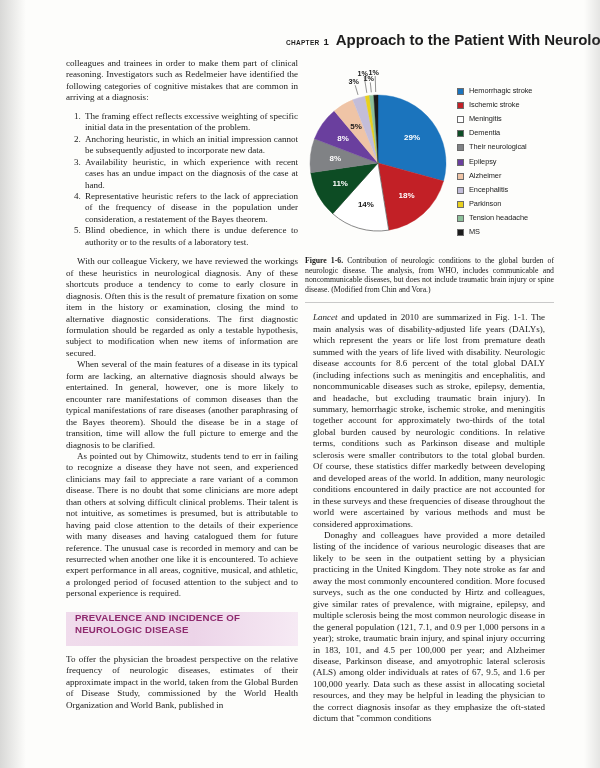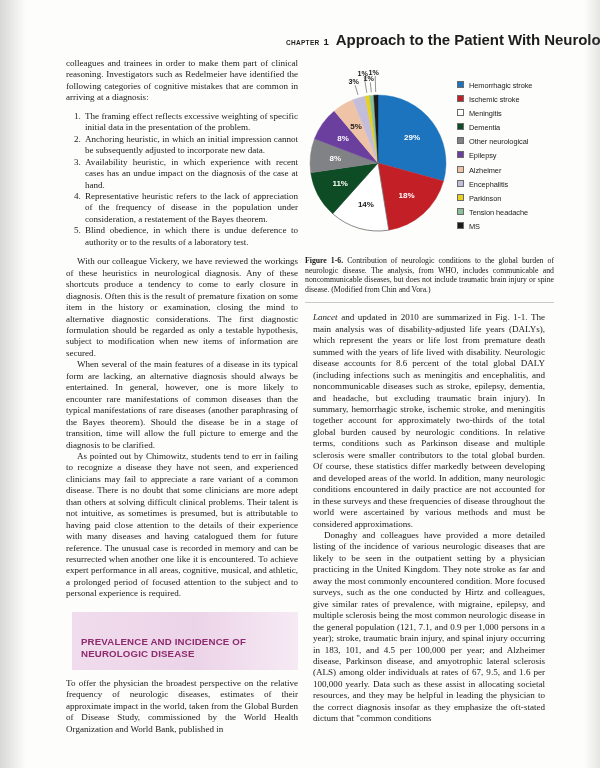--- a/index.html
+++ b/index.html
@@ -123,23 +123,22 @@
     padding-left: 2px;
     font-family: Liberation Serif, serif;
   }
 
   .gap { height: 8px; }
 
   
   .sechead {
     margin-top: 12px;
     background: linear-gradient(to right, #f0dcec 0%, #ecd4e8 55%, #f6eaf4 100%);
-    padding: 24px 9px 9px 9px;
+    padding: 0 9px 9px 9px;
     box-sizing: border-box;
-    margin-left: 6px;
   }
   .sechead .ln {
     font-family: "Liberation Sans", sans-serif;
     font-weight: bold;
     font-size: 9.7px;
     letter-spacing: 0.15px;
     color: #8e2a6e;
     line-height: 12.6px;
     display: block;
   }
@@ -163,21 +162,21 @@
     height: 193px;
   }
   .legend {
     position: absolute;
     left: 152px;
     top: 23px;
     width: 100px;
   }
   .legend .lrow {
     display: flex;
-    align-items: flex-start;
+    align-items: flex-end;
     height: 14.1px;
   }
   .legend .sw {
     width: 7px;
     height: 7px;
     margin-right: 5px;
     flex: 0 0 auto;
     border: 1px solid #6b6b6b;
     box-sizing: border-box;
   }
@@ -316,21 +315,21 @@
               <div class="lrow">
                 <span class="sw" style="background: rgb(255, 255, 255);"></span>
                 <span class="ltxt">Meningitis</span>
               </div>
               <div class="lrow">
                 <span class="sw" style="background: rgb(13, 76, 36);"></span>
                 <span class="ltxt">Dementia</span>
               </div>
               <div class="lrow">
                 <span class="sw" style="background: rgb(128, 130, 133);"></span>
-                <span class="ltxt">Other neurological</span>
+                <span class="ltxt">Their neurological</span>
               </div>
               <div class="lrow">
                 <span class="sw" style="background: rgb(106, 63, 158);"></span>
                 <span class="ltxt">Epilepsy</span>
               </div>
               <div class="lrow">
                 <span class="sw" style="background: rgb(239, 196, 166);"></span>
                 <span class="ltxt">Alzheimer</span>
               </div>
               <div class="lrow">

